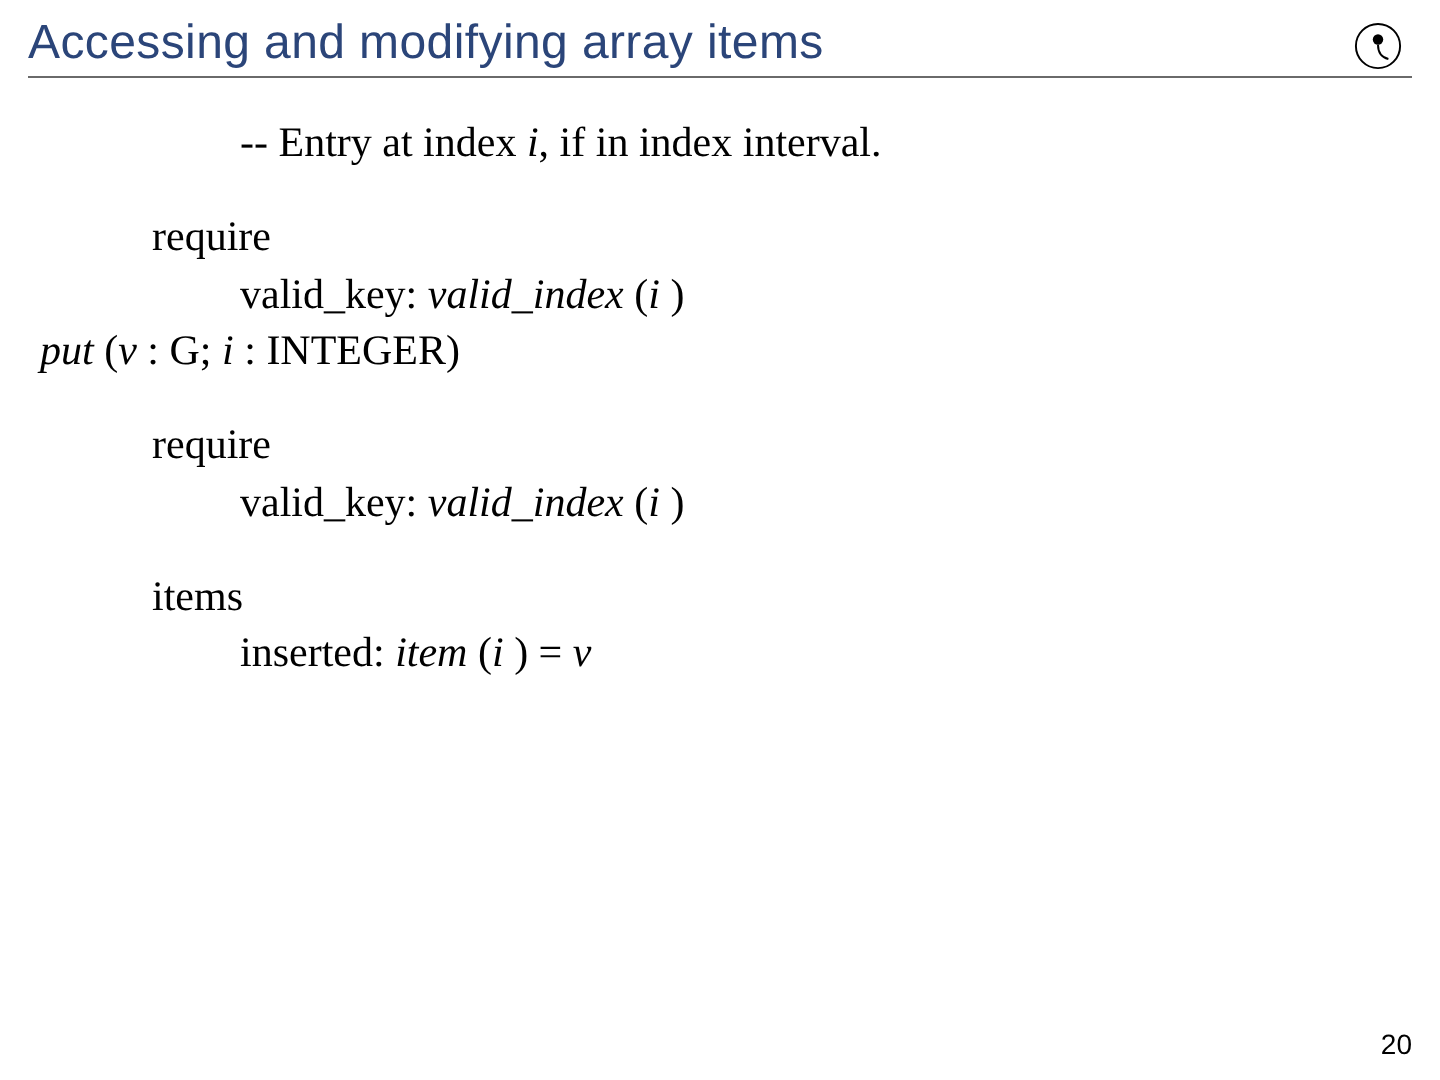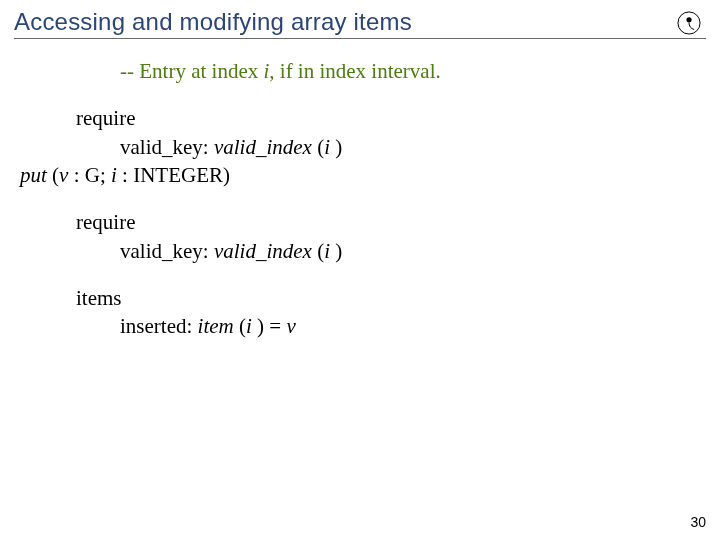--- a/index.html
+++ b/index.html
@@ -41,21 +41,21 @@
     width: 26px;
     height: 26px;
   }
   .logo svg { width: 100%; height: 100%; }
   .content {
     padding: 18px 18px 0 20px;
     font-size: 21px;
     line-height: 1.35;
   }
   .ital { font-style: italic; }
-  .green { color: #4d7c0f; }
+  .green { color: #000000; }
   .sig { margin-bottom: 0; }
   .comment { padding-left: 100px; }
   .kw { padding-left: 56px; font-weight: normal; margin-top: 19px; }
   .body-line { padding-left: 100px; }
   .block2 { }
   .pagenum {
     position: absolute;
     bottom: 10px;
     right: 14px;
     font-family: Verdana, Geneva, sans-serif;
@@ -96,14 +96,14 @@
     <div class="body-line">
       <span>valid_key: </span><span class="ital">valid_index</span><span> (</span><span class="ital">i </span><span>)</span>
     </div>
     <div class="kw">items</div>
     <div class="body-line">
       <span>inserted: </span><span class="ital">item</span><span> (</span><span class="ital">i </span><span>) = </span><span class="ital">v</span>
     </div>
 
   </div>
 
-  <div class="pagenum">30</div>
+  <div class="pagenum">20</div>
 </div>
 
 </body></html>

